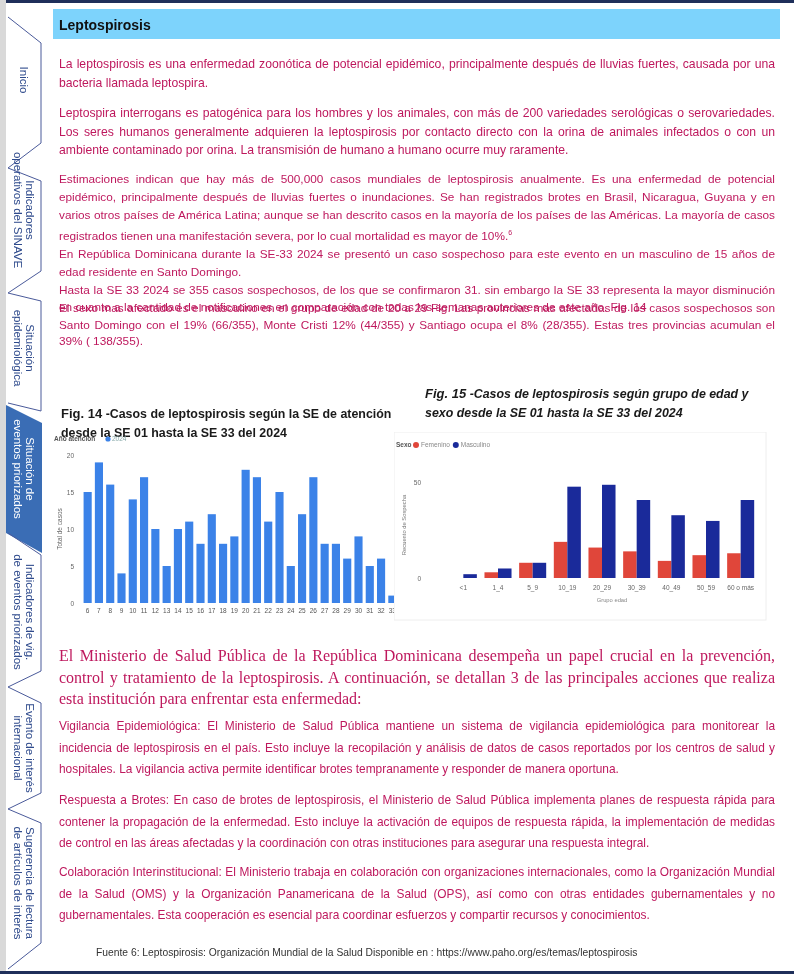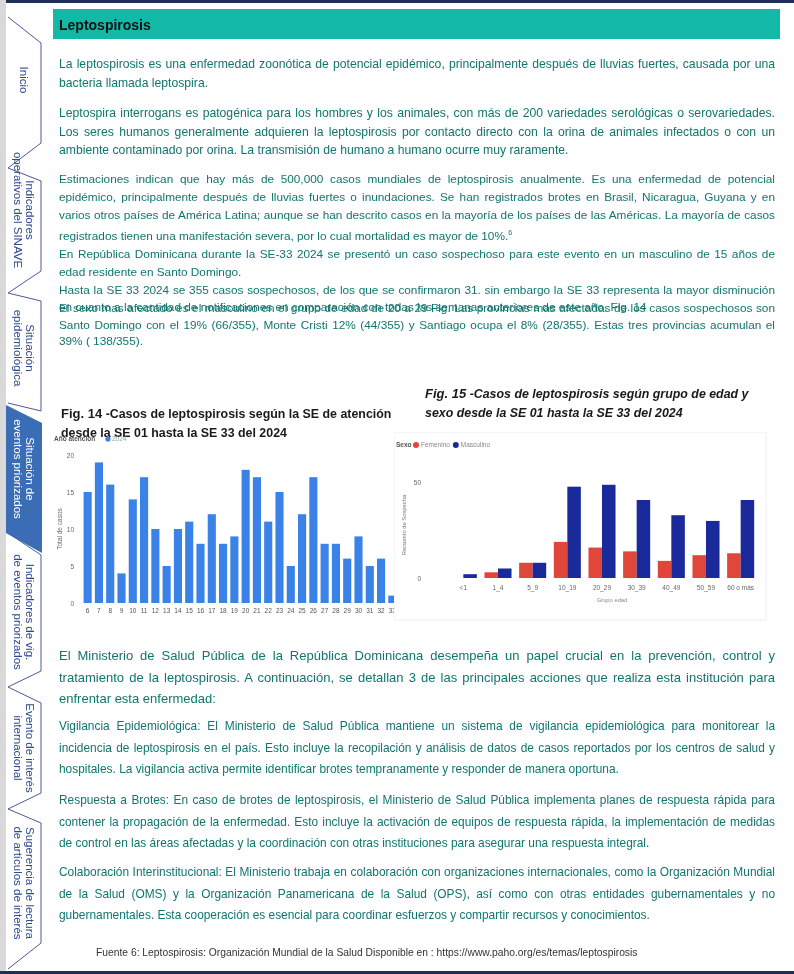--- a/index.html
+++ b/index.html
@@ -10,24 +10,24 @@
   .leftstrip { position: absolute; left: 0; top: 0; width: 6px; height: 974px; background: #d9d9d9; }
 
   
   .sidenav { position: absolute; left: 6px; top: 3px; width: 36px; height: 968px; }
   .sidenav svg.outline { position: absolute; left: 0; top: 0; }
   .tab-label { position: absolute; left: 0; width: 36px; display: flex; align-items: center; justify-content: center; }
   .tab-label span { transform: rotate(90deg); white-space: nowrap; font-size: 11.5px; line-height: 12px; text-align: center; color: #2e4a8c; display: block; }
   .tab-label.active span { color: #ffffff; }
 
   .content { position: absolute; left: 53px; top: 0; width: 727px; }
-  .section-header { position: absolute; left: 0; top: 9px; width: 727px; height: 30px; background: #14b8a6; }
+  .section-header { position: absolute; left: 0; top: 9px; width: 727px; height: 30px; background: #7dd3fc; }
   .section-header h1 { font-size: 14px; font-weight: bold; padding: 8px 0 0 6px; color: #111; }
 
-  p.body { position: absolute; left: 6px; width: 716px; font-size: 12.2px; line-height: 18.6px; text-align: justify; color: #0f766e; }
+  p.body { position: absolute; left: 6px; width: 716px; font-size: 12.2px; line-height: 18.6px; text-align: justify; color: #be185d; }
   p.body sup { font-size: 7px; }
   p.tight { line-height: 18px; font-size: 11.8px; }
   b.lead { font-weight: normal; }
 
   .fig-title { position: absolute; font-size: 12.4px; font-weight: bold; line-height: 19px; color: #1a1a1a; }
   .fig-title .fignum { font-size: 13px; }
 
   svg text { font-family: "Liberation Sans", sans-serif; }
   .src { position: absolute; left: 28px; top: 947px; font-size: 10.3px; color: #333; }
 </style>
@@ -77,21 +77,21 @@
   <p class="body" style="top:55px;">La leptospirosis es una enfermedad zoonótica de potencial epidémico, principalmente después de lluvias fuertes, causada por una bacteria llamada leptospira.</p>
   <p class="body" style="top:104px;">Leptospira interrogans es patogénica para los hombres y los animales, con más de 200 variedades serológicas o serovariedades. Los seres humanos generalmente adquieren la leptospirosis por contacto directo con la orina de animales infectados o con un ambiente contaminado por orina. La transmisión de humano a humano ocurre muy raramente.</p>
   <p class="body tight" style="top:170px;"><span>Estimaciones indican que hay más de 500,000 casos mundiales de leptospirosis anualmente. Es una enfermedad de potencial epidémico, principalmente después de lluvias fuertes o inundaciones. Se han registrados brotes en Brasil, Nicaragua, Guyana y en varios otros países de América Latina; aunque se han descrito casos en la mayoría de los países de las Américas. La mayoría de casos registrados tienen una manifestación severa, por lo cual mortalidad es mayor de 10%.</span><sup>6</sup></p>
   <p class="body tight" style="top:245px;">En República Dominicana durante la SE-33 2024 se presentó un caso sospechoso para este evento en un masculino de 15 años de edad residente en  Santo Domingo.</p>
   <p class="body tight" style="top:282px; line-height:16.5px;">Hasta la SE 33 2024 se 355 casos sospechosos, de los que se confirmaron 31. sin embargo la SE 33 representa la mayor disminución en cuanto a la cantidad de notificaciones en comparación con todas las semanas anteriores de este año. Fig. 14</p>
   <p class="body tight" style="top:300px; line-height:16.5px;"> El sexo mas afectado es el masculino en el grupo de edad de 20 a 29 Fig. Las provincias mas afectadas de los casos sospechosos son Santo Domingo con el 19%  (66/355), Monte Cristi 12% (44/355) y Santiago ocupa el 8% (28/355). Estas tres provincias acumulan el  39% ( 138/355).</p>
 
   <div class="fig-title" style="left:8px; top:384px; width:340px;margin-top:20px;"><span class="fignum">Fig. 14</span><span> -Casos de leptospirosis según la SE de atención desde la SE 01 hasta la SE 33 del 2024</span></div>
   <div class="fig-title" style="left:372px; top:384px; width:340px;font-style:italic;"><span class="fignum">Fig. 15</span><span> -Casos de leptospirosis según grupo de edad y sexo desde  la SE 01 hasta la SE 33 del 2024</span></div>
 
-  <p class="body" style="top:645px; line-height:21.5px; font-size:13px;">El Ministerio de Salud Pública de la República Dominicana desempeña un papel crucial en la prevención, control y tratamiento de la leptospirosis. A continuación, se detallan 3 de las principales acciones que realiza esta institución para enfrentar esta enfermedad:</p>
+  <p class="body" style="top:645px; line-height:21.5px; font-size:16px;font-family:Liberation Serif, serif;">El Ministerio de Salud Pública de la República Dominicana desempeña un papel crucial en la prevención, control y tratamiento de la leptospirosis. A continuación, se detallan 3 de las principales acciones que realiza esta institución para enfrentar esta enfermedad:</p>
   <p class="body" style="top:716px; line-height:21.5px; font-size:11.9px;"><b class="lead">Vigilancia Epidemiológica:</b><span> El Ministerio de Salud Pública mantiene un sistema de vigilancia epidemiológica para monitorear la incidencia de leptospirosis en el país. Esto incluye la recopilación y análisis de datos de casos reportados por los centros de salud y hospitales. La vigilancia activa permite identificar brotes tempranamente y responder de manera oportuna.</span></p>
   <p class="body" style="top:790px; line-height:21.5px; font-size:11.9px;"><b class="lead">Respuesta a Brotes:</b><span> En caso de brotes de leptospirosis, el Ministerio de Salud Pública implementa planes de respuesta rápida para contener la propagación de la enfermedad. Esto incluye la activación de equipos de respuesta rápida, la implementación de medidas de control en las áreas afectadas y la coordinación con otras instituciones para asegurar una respuesta integral.</span></p>
   <p class="body" style="top:862px; line-height:21.5px; font-size:11.9px;"><b class="lead">Colaboración Interinstitucional:</b><span> El Ministerio trabaja en colaboración con organizaciones internacionales, como la Organización Mundial de la Salud (OMS) y la Organización Panamericana de la Salud (OPS), así como con otras entidades gubernamentales y no gubernamentales. Esta cooperación es esencial para coordinar esfuerzos y compartir recursos y conocimientos.</span></p>
 </div>
 
 <svg id="chart14" style="position:absolute; left:52px; top:430px;" width="350" height="190">
     <text x="2" y="11" font-size="6.5" font-weight="bold" fill="#555">Año atención</text>
     <circle cx="56" cy="9" r="2.6" fill="#3b82e8"></circle>
     <text x="60" y="11" font-size="6.5" fill="#8aa">2024</text>
     <text x="0" y="0" font-size="6.5" fill="#666" transform="translate(10,99) rotate(-90)" text-anchor="middle">Total de casos</text>

